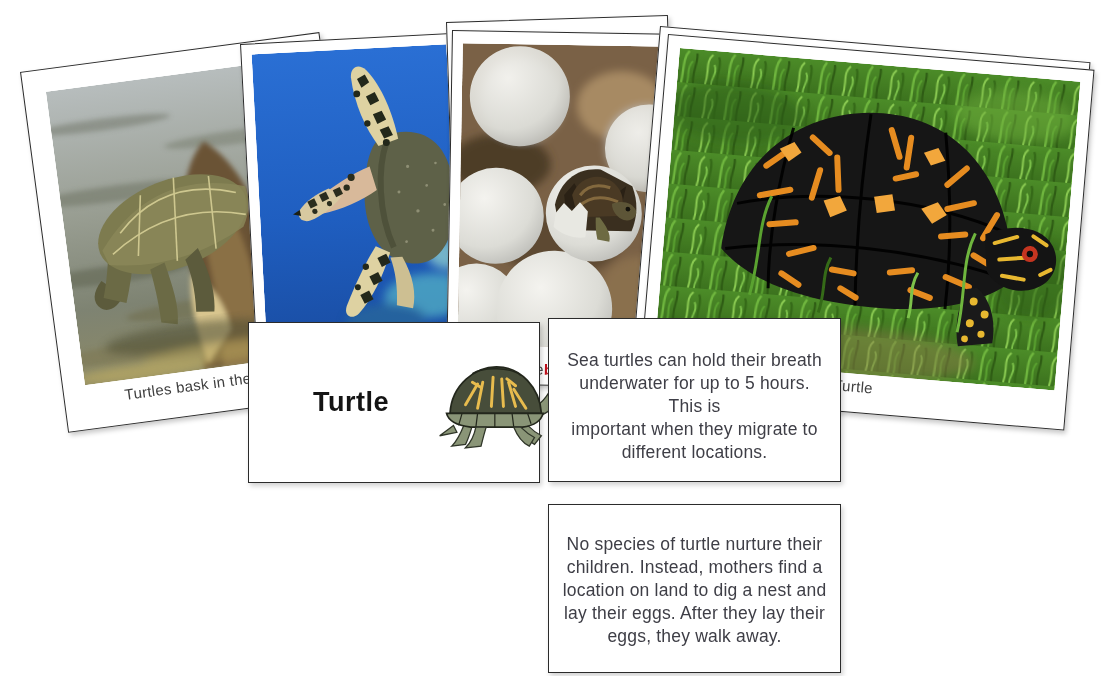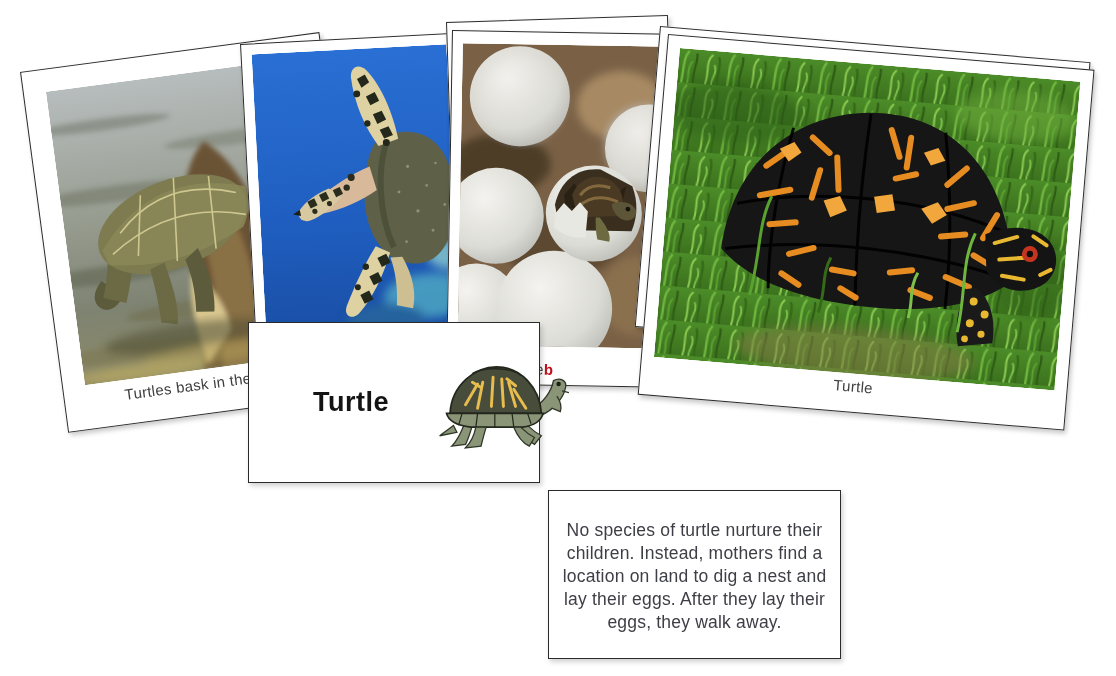--- a/index.html
+++ b/index.html
@@ -355,23 +355,29 @@
           <path d="M94,70 L96,86"></path>
             <path d="M112,70 L116,82"></path>
         </g>
 
         <path d="M52,86 C50,96 46,104 40,110 L58,108 C60,100 62,92 64,86 Z" fill="#8a9577" stroke="#2f3528" stroke-width="1.5"></path>
         <path d="M96,86 C100,96 106,104 114,108 L120,98 C112,94 108,90 104,86 Z" fill="#8a9577" stroke="#2f3528" stroke-width="1.5"></path>
       </svg>
     </div>
   </div>
 
-
-
-  <div class="flat-card" style="left:548px;top:490px;width:293px;height:169px;padding:28px 10px 0 10px;">
+  <div class="flat-card" style="left:548px;top:318px;width:293px;height:164px;padding:30px 12px 0 12px;">
+    <div class="fact-text">Sea turtles can hold their breath
+underwater for up to 5 hours. This is
+important when they migrate to
+different locations.</div>
+  </div>
+
+
+  <div class="flat-card" style="left:548px;top:504px;width:293px;height:169px;padding:28px 10px 0 10px;">
     <div class="fact-text">No species of turtle nurture their
 children. Instead, mothers find a
 location on land to dig a nest and
 lay their eggs. After they lay their
 eggs, they walk away.</div>
   </div>
 
 </div>
 
 </body></html>

